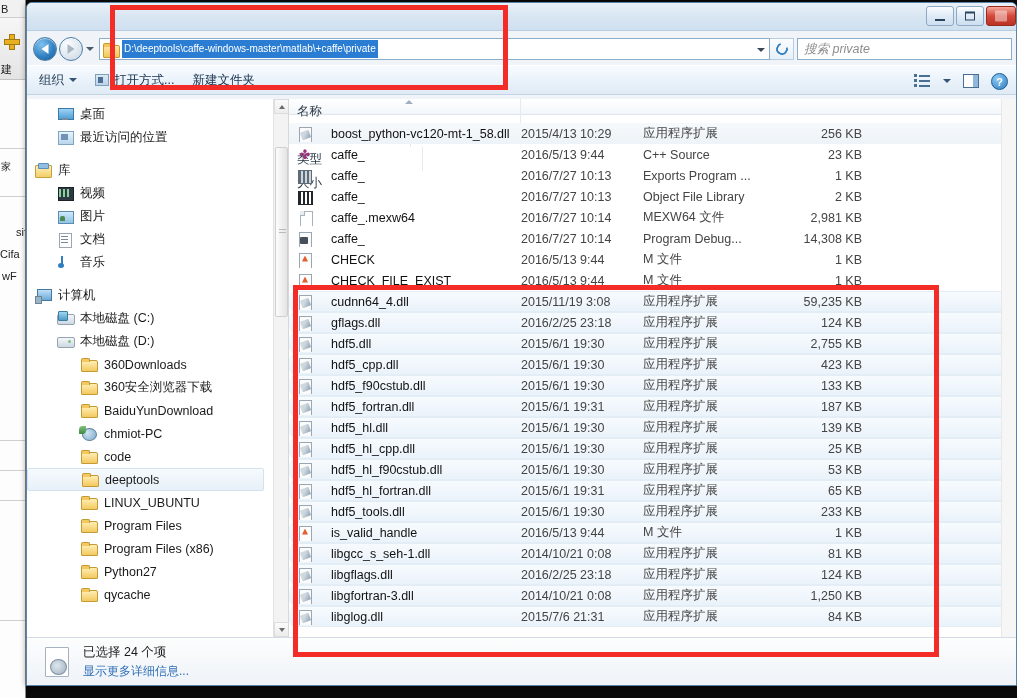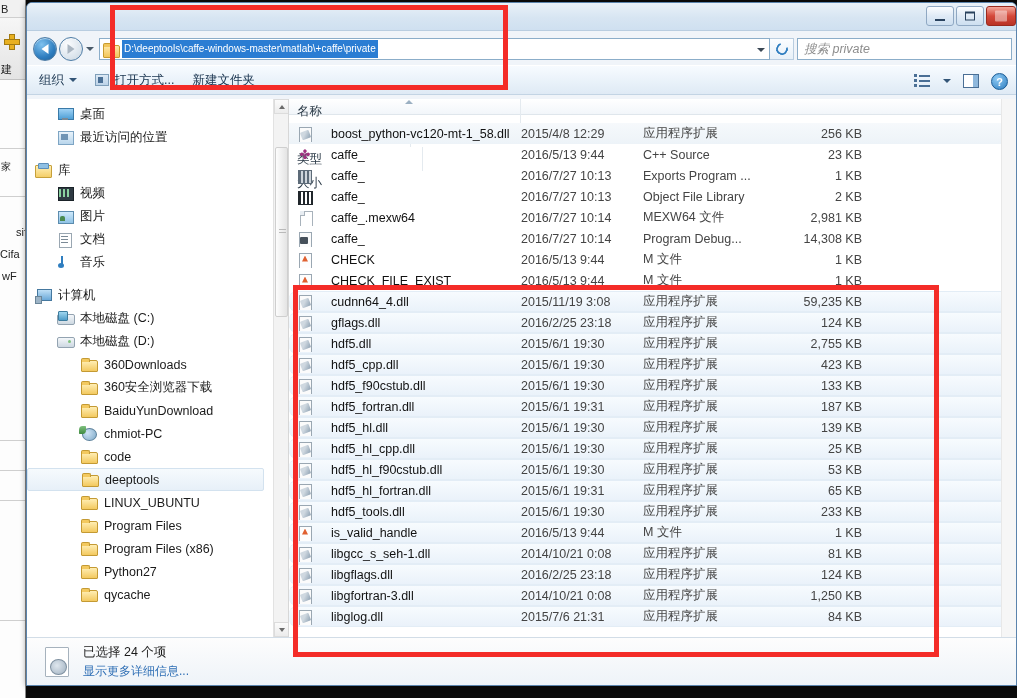--- a/index.html
+++ b/index.html
@@ -431,21 +431,21 @@
           <div class="ch size">
             <span>大小</span>
           </div>
         </div>
         <div class="rows" id="file-rows">
             <div class="row first">
               <div class="c-name">
                 <span class="f-ico ic-dll"></span>
                 <span>boost_python-vc120-mt-1_58.dll</span>
               </div>
-              <div class="c-date">2015/4/8 12:29</div>
+              <div class="c-date">2015/4/13 10:29</div>
               <div class="c-type">应用程序扩展</div>
               <div class="c-size">256 KB</div>
             </div>
             <div class="row">
               <div class="c-name">
                 <span class="f-ico ic-cpp">✤</span>
                 <span>caffe_</span>
               </div>
               <div class="c-date">2016/5/13 9:44</div>
               <div class="c-type">C++ Source</div>

